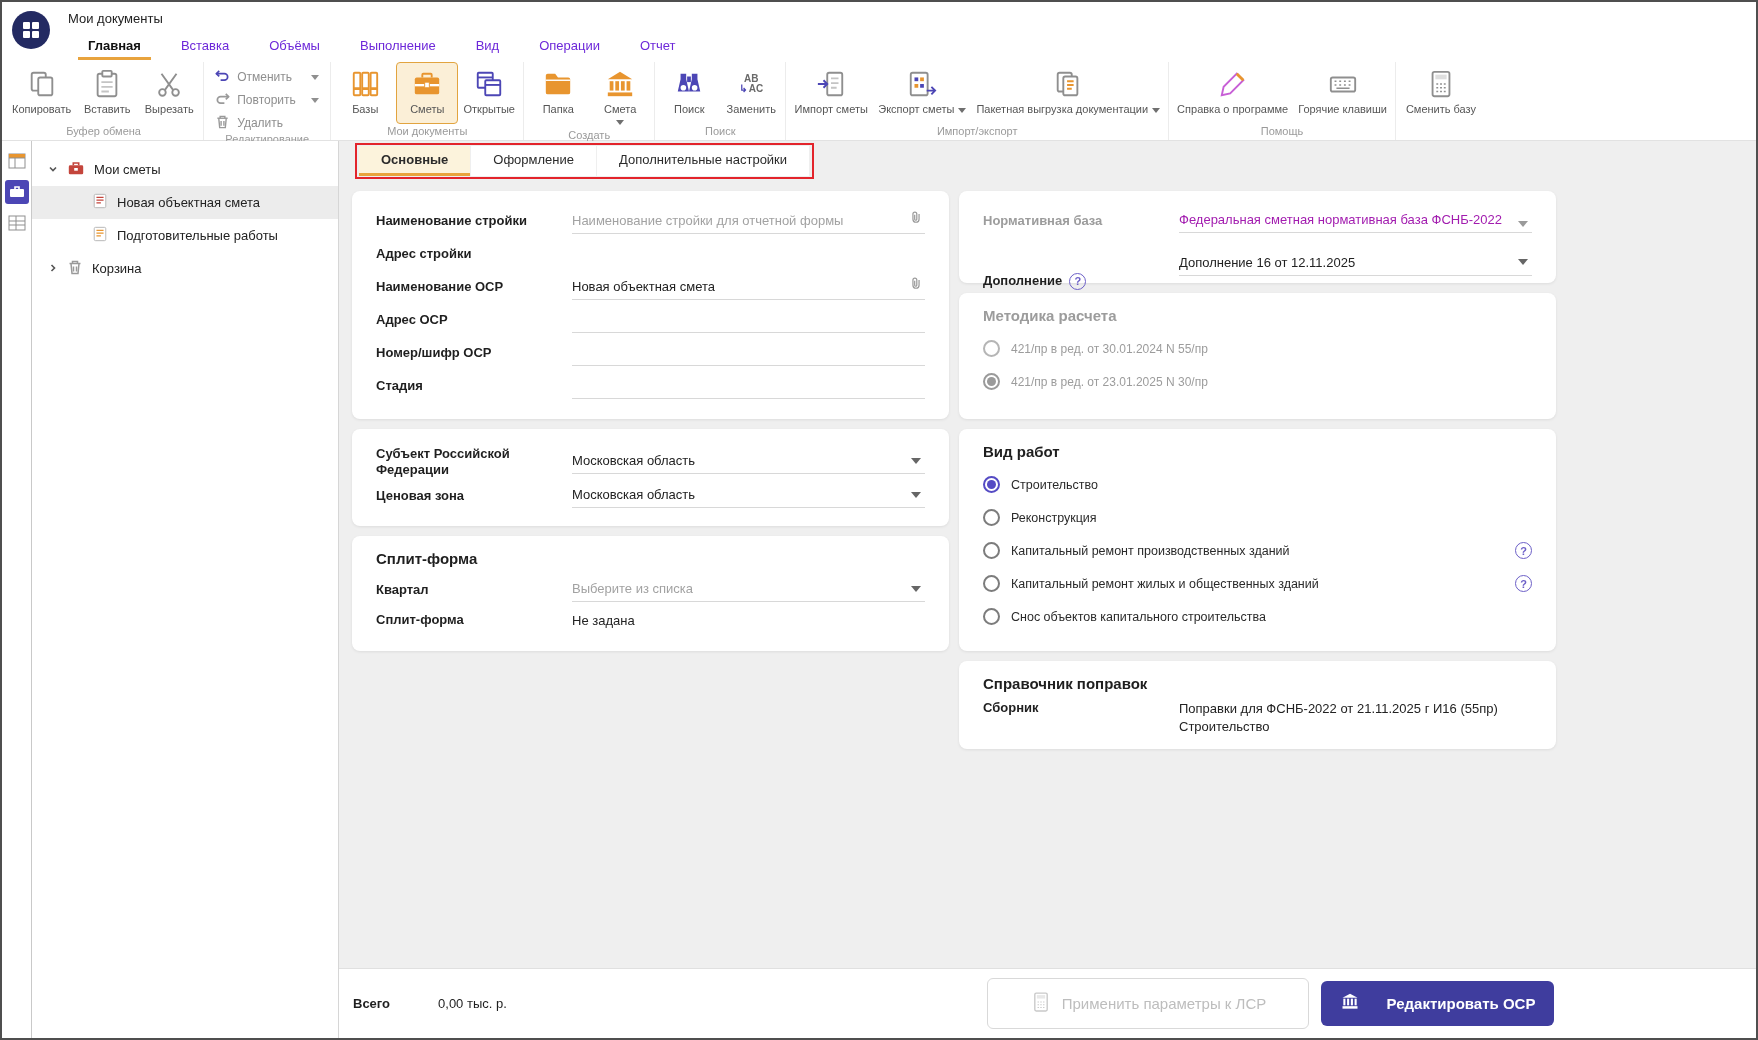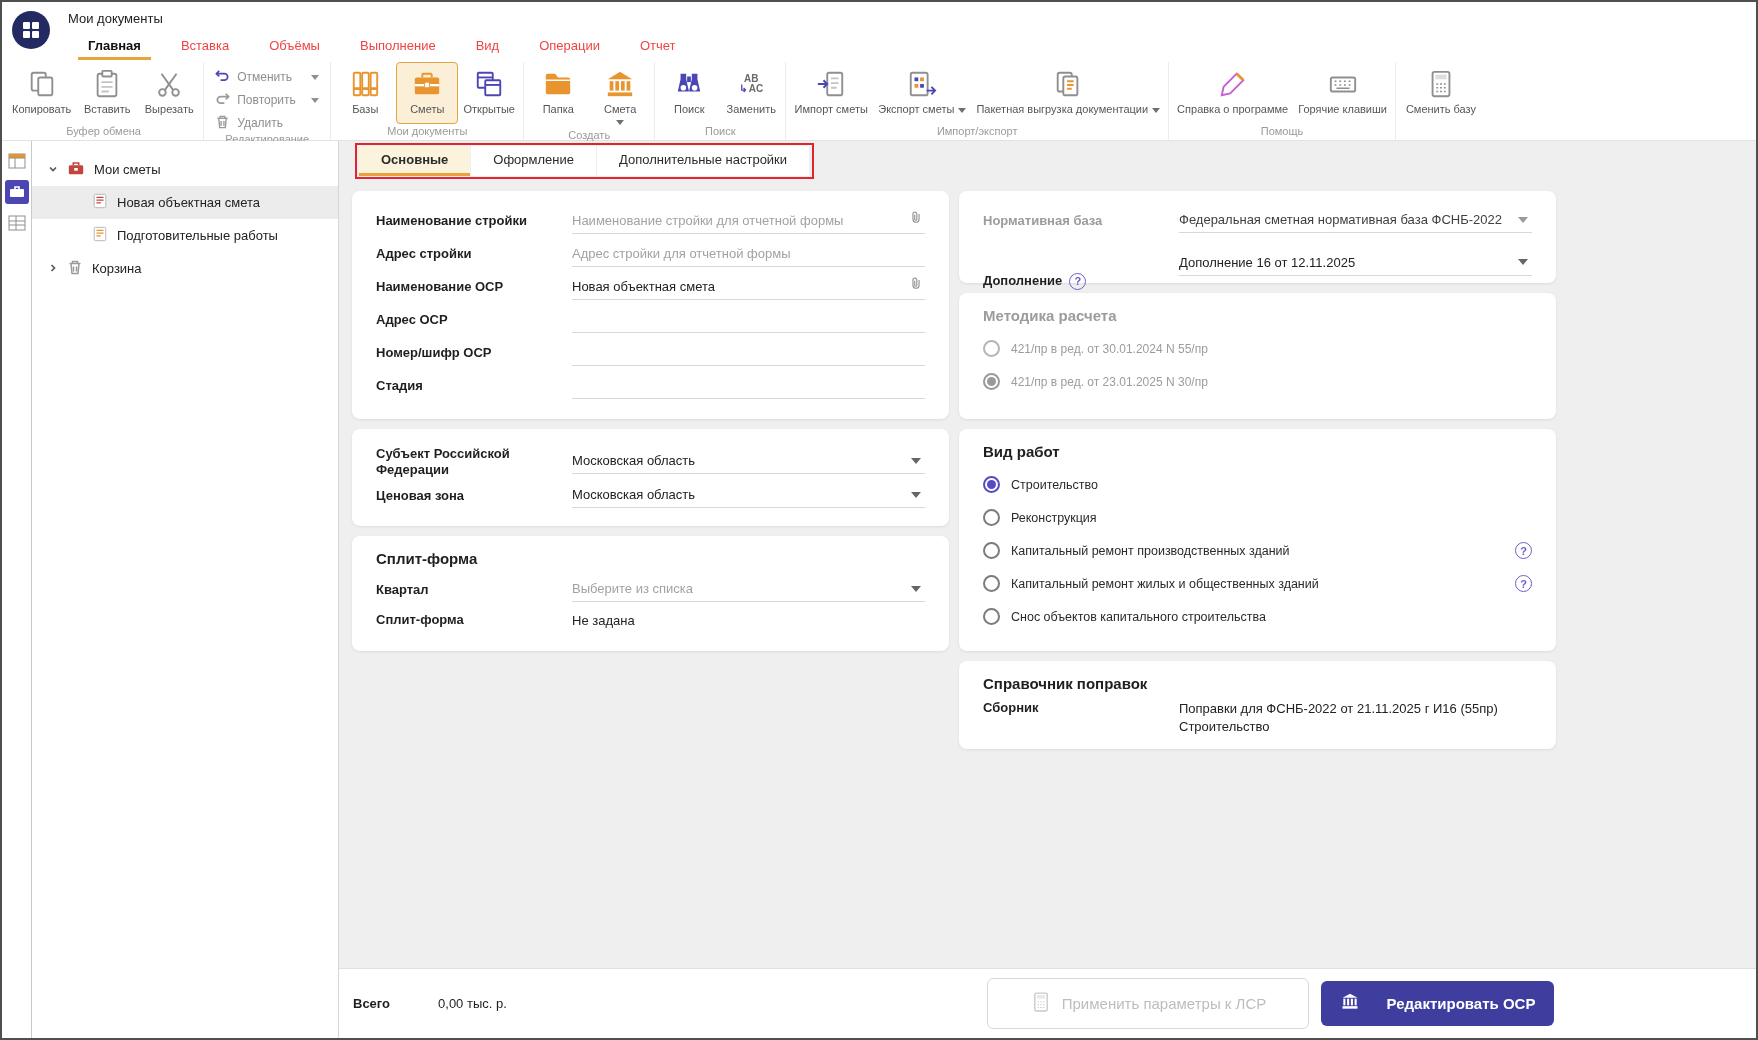--- a/index.html
+++ b/index.html
@@ -6,21 +6,21 @@
   html,body { width:1758px; height:1040px; }
   body { font-family:"Liberation Sans", sans-serif; background:#fff; }
   .window { width:1758px; height:1040px; border:2px solid #4f4f4f; display:flex; flex-direction:column; position:relative; background:#fff; overflow:hidden; }
 
   
   .titlebar { height:32px; display:flex; align-items:center; padding-left:66px; font-size:13px; color:#222; flex:none; }
   .logo { position:absolute; left:10px; top:9px; width:38px; height:38px; border-radius:50%; background:#232A62; display:flex; align-items:center; justify-content:center; z-index:6; }
 
   
   .ribbon-tabs { height:26px; display:flex; align-items:flex-end; padding-left:66px; flex:none; }
-  .rtab { padding:0 20px 7px; font-size:13px; color:#ef4444; position:relative; cursor:default; white-space:nowrap; }
+  .rtab { padding:0 20px 7px; font-size:13px; color:#6d28d9; position:relative; cursor:default; white-space:nowrap; }
   .rtab.active { font-weight:bold; color:#111; }
   .rtab.active::after { content:""; position:absolute; left:10px; right:10px; bottom:0; height:3px; background:#E8A33D; }
 
   
   .ribbon { height:81px; display:flex; border-bottom:1px solid #e2e2e2; padding:2px 2px 0 2px; flex:none; }
   .rgroup { display:flex; flex-direction:column; border-right:1px solid #ececec; padding:0 3px; }
   .rgroup:last-child { border-right:none; }
   .rgroup-buttons { flex:1; display:flex; align-items:stretch; }
   .rgroup-label { font-size:11px; color:#9a9a9a; text-align:center; padding:1px 6px 3px; white-space:nowrap; }
   .rbtn { min-width:62px; padding:5px 4px 2px; display:flex; flex-direction:column; align-items:center; gap:3px; border:1px solid transparent; border-radius:4px; cursor:default; }
@@ -66,21 +66,21 @@
 
   .frow { display:flex; align-items:center; min-height:33px; }
   .flabel { width:196px; font-size:13px; font-weight:bold; color:#1f1f1f; line-height:1.25; padding-right:18px; flex:none; }
   .flabel.gray { color:#9c9c9c; }
   .ffield { flex:1; display:flex; align-items:center; border-bottom:1px solid #d8d8d8; padding:3px 0 5px; position:relative; min-height:24px; }
   .ffield input { border:none; outline:none; flex:1; font-size:13px; font-family:inherit; color:#222; background:transparent; padding-right:22px; }
   .ffield input::placeholder { color:#a2a2a2; }
   .clip { position:absolute; right:2px; bottom:5px; }
   .fselect { flex:1; display:flex; align-items:center; justify-content:space-between; border-bottom:1px solid #d8d8d8; padding:3px 4px 5px 0; font-size:13px; color:#222; min-height:24px; cursor:default; }
   .fselect .ph { color:#a2a2a2; }
-  .fselect.gray { color:#404040; }
+  .fselect.gray { color:#a21caf;align-items:flex-end; }
   .caret { width:0; height:0; border-left:5px solid transparent; border-right:5px solid transparent; border-top:6px solid #666; flex:none; }
   .caret.gray { border-top-color:#9a9a9a; }
   .static-val { flex:1; font-size:13px; color:#222; }
 
   .rrow { display:flex; align-items:center; gap:11px; min-height:33px; font-size:12.5px; color:#2a2a2a; }
   .rrow.dis { color:#9c9c9c; font-size:12px; }
   .radio { width:17px; height:17px; border-radius:50%; border:2px solid #7c7c7c; flex:none; position:relative; background:#fff; cursor:default; }
   .radio.sel { border-color:#554BC4; }
   .radio.sel::after { content:""; position:absolute; inset:2px; background:#554BC4; border-radius:50%; }
   .radio.dis { border-color:#b5b5b5; }
@@ -460,23 +460,20 @@
               <div class="flabel">Наименование стройки</div>
               <div class="ffield">
                 <input type="text" placeholder="Наименование стройки для отчетной формы" style="">
                 <span class="clip"><svg width="14" height="14" viewBox="0 0 16 16" fill="none" stroke="#9a9a9a" stroke-width="1.4">
                       <path d="M11.5 4.5 v6 a3.5 3.5 0 0 1 -7 0 v-6 a2.2 2.2 0 0 1 4.4 0 v6 a1.2 1.2 0 0 1 -2.4 0 v-5"></path>
                     </svg></span>
               </div>
             </div>
             <div class="frow">
               <div class="flabel">Адрес стройки</div>
-              <div class="ffield">
-                <input type="text" placeholder="Адрес стройки для отчетной формы" style="">
-              </div>
             </div>
             <div class="frow">
               <div class="flabel">Наименование ОСР</div>
               <div class="ffield">
                 <input type="text" value="Новая объектная смета" style="">
                 <span class="clip"><svg width="14" height="14" viewBox="0 0 16 16" fill="none" stroke="#9a9a9a" stroke-width="1.4">
                       <path d="M11.5 4.5 v6 a3.5 3.5 0 0 1 -7 0 v-6 a2.2 2.2 0 0 1 4.4 0 v6 a1.2 1.2 0 0 1 -2.4 0 v-5"></path>
                     </svg></span>
               </div>
             </div>

